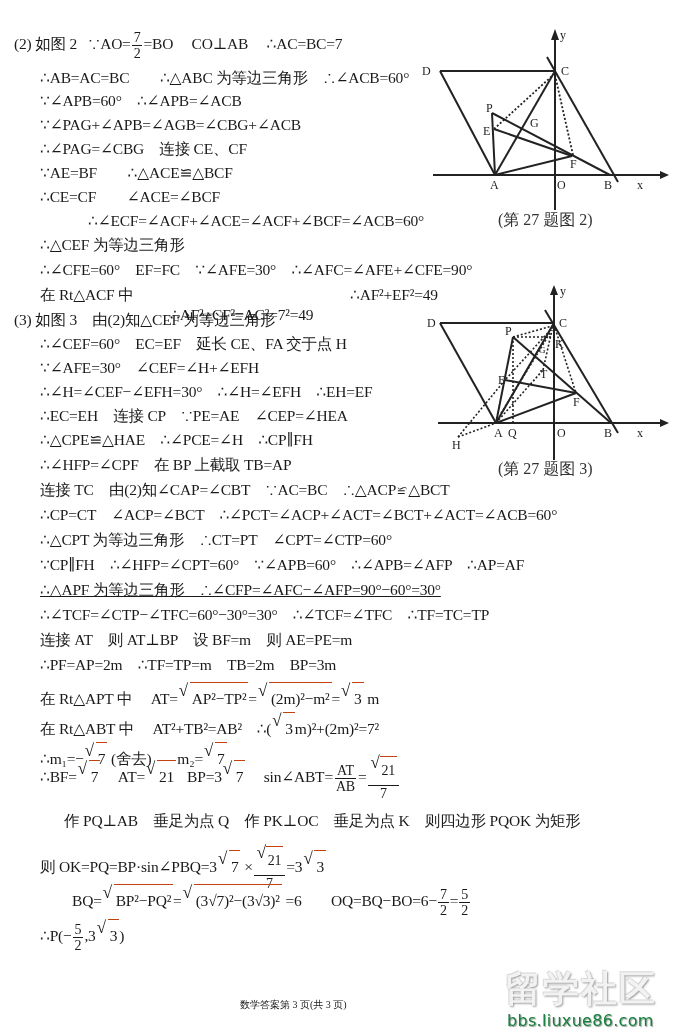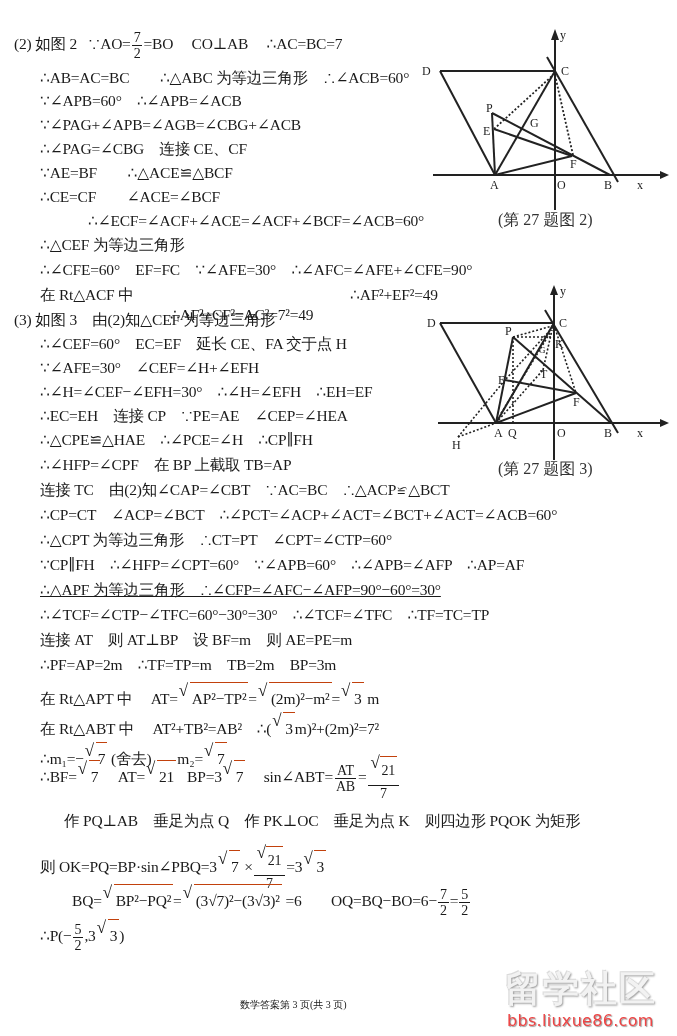--- a/index.html
+++ b/index.html
@@ -16,21 +16,21 @@
   .frac .num { border-bottom:1px solid #1a1a1a; padding:0 2px; }
   .frac .den { padding:0 2px; }
   .sqrt { display:inline-block; position:relative; padding-left:11px; margin-left:1px; }
   .sqrt::before { content:"√"; position:absolute; left:0; top:-1px; font-size:17px; }
   .sqrt .rad { border-top:1px solid #c2410c; padding:7px 2px; display:inline-block; line-height:18px; }
   .fig { position:absolute; }
   .caption { position:absolute; font-size:16px; white-space:nowrap; color:#333; }
   .footer { position:absolute; left:240px; top:998px; font-size:10px; white-space:nowrap; }
   .watermark { position:absolute; left:505px; top:965px; width:160px; height:66px; }
   .wm-big { position:absolute; left:0; top:0; font-family:"DejaVu Sans",sans-serif; font-weight:bold; font-size:36px; color:#f2f2f2; letter-spacing:2px; text-shadow:1px 1px 2px #9a9a9a, -1px -1px 0 #dcdcdc; }
-  .wm-small { position:absolute; left:2px; top:46px; font-family:"DejaVu Sans",sans-serif; font-size:16px; color:#ef4444; text-shadow:1px 1px 1px #999; letter-spacing:0.3px; }
+  .wm-small { position:absolute; left:2px; top:46px; font-family:"DejaVu Sans",sans-serif; font-size:16px; color:#15803d; text-shadow:1px 1px 1px #999; letter-spacing:0.3px; }
 </style>
 </head>
 <body>
 
 <div class="line" style="left:14px;top:30px;">
   <span>(2) 如图 2</span>&nbsp;&nbsp;
   <span>∵AO=</span><span class="frac">
       <span class="num">7</span>
       <span class="den">2</span>
     </span><span>=BO</span>&nbsp;&nbsp;&nbsp;&nbsp;

